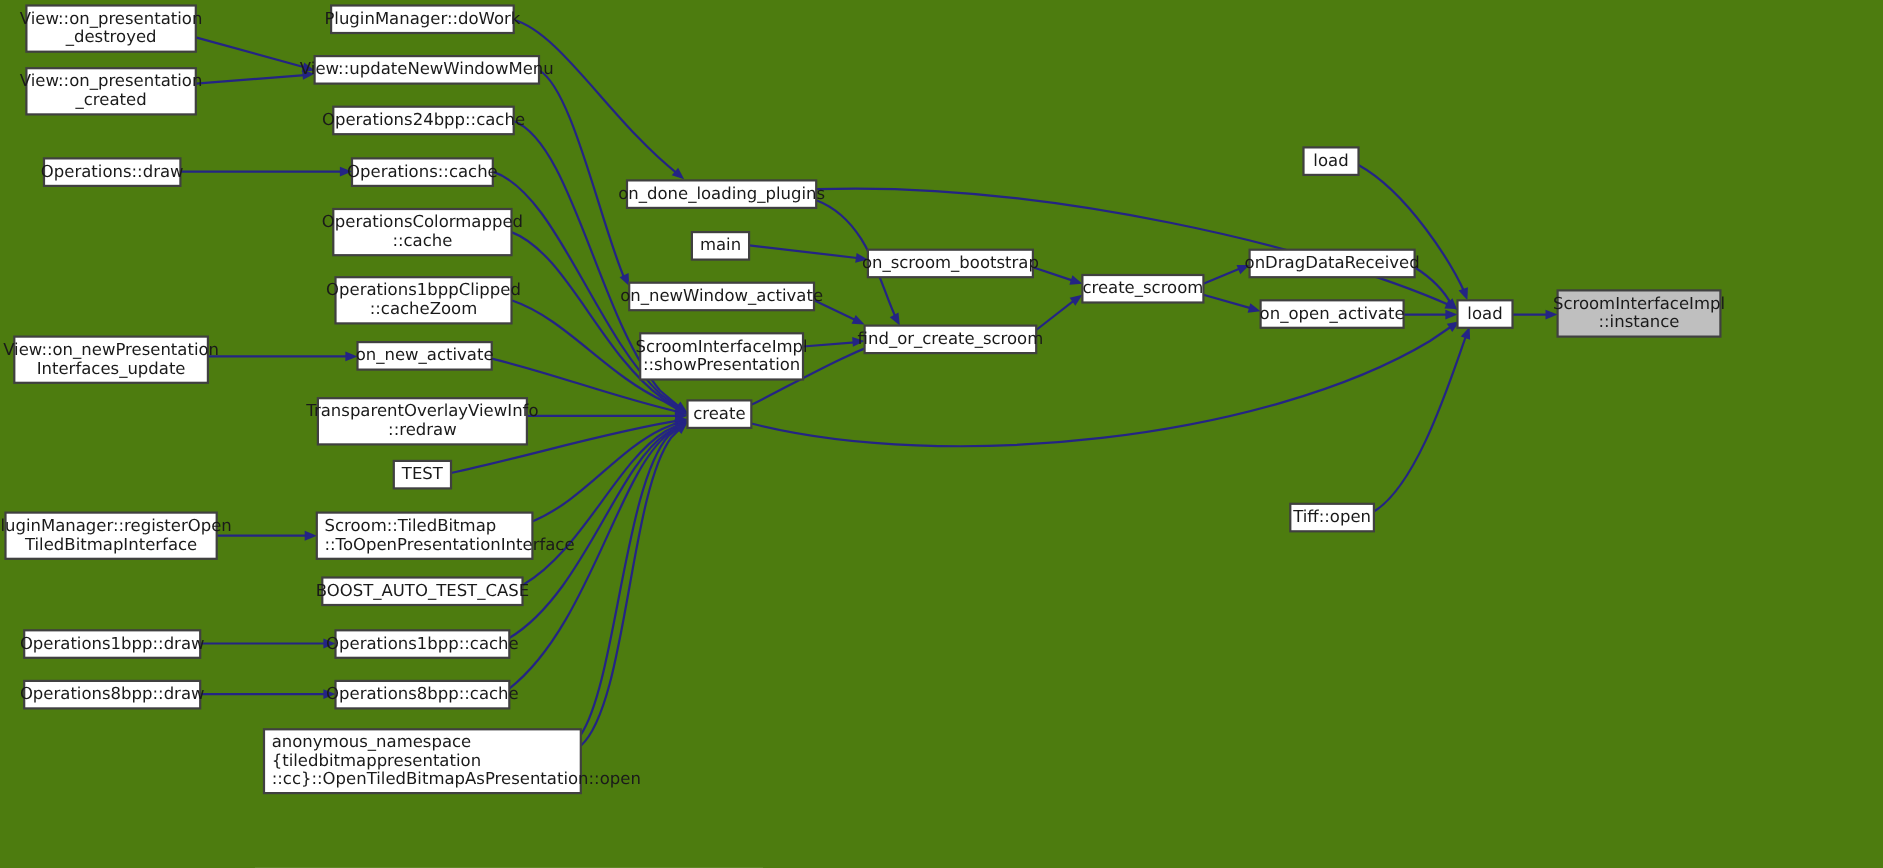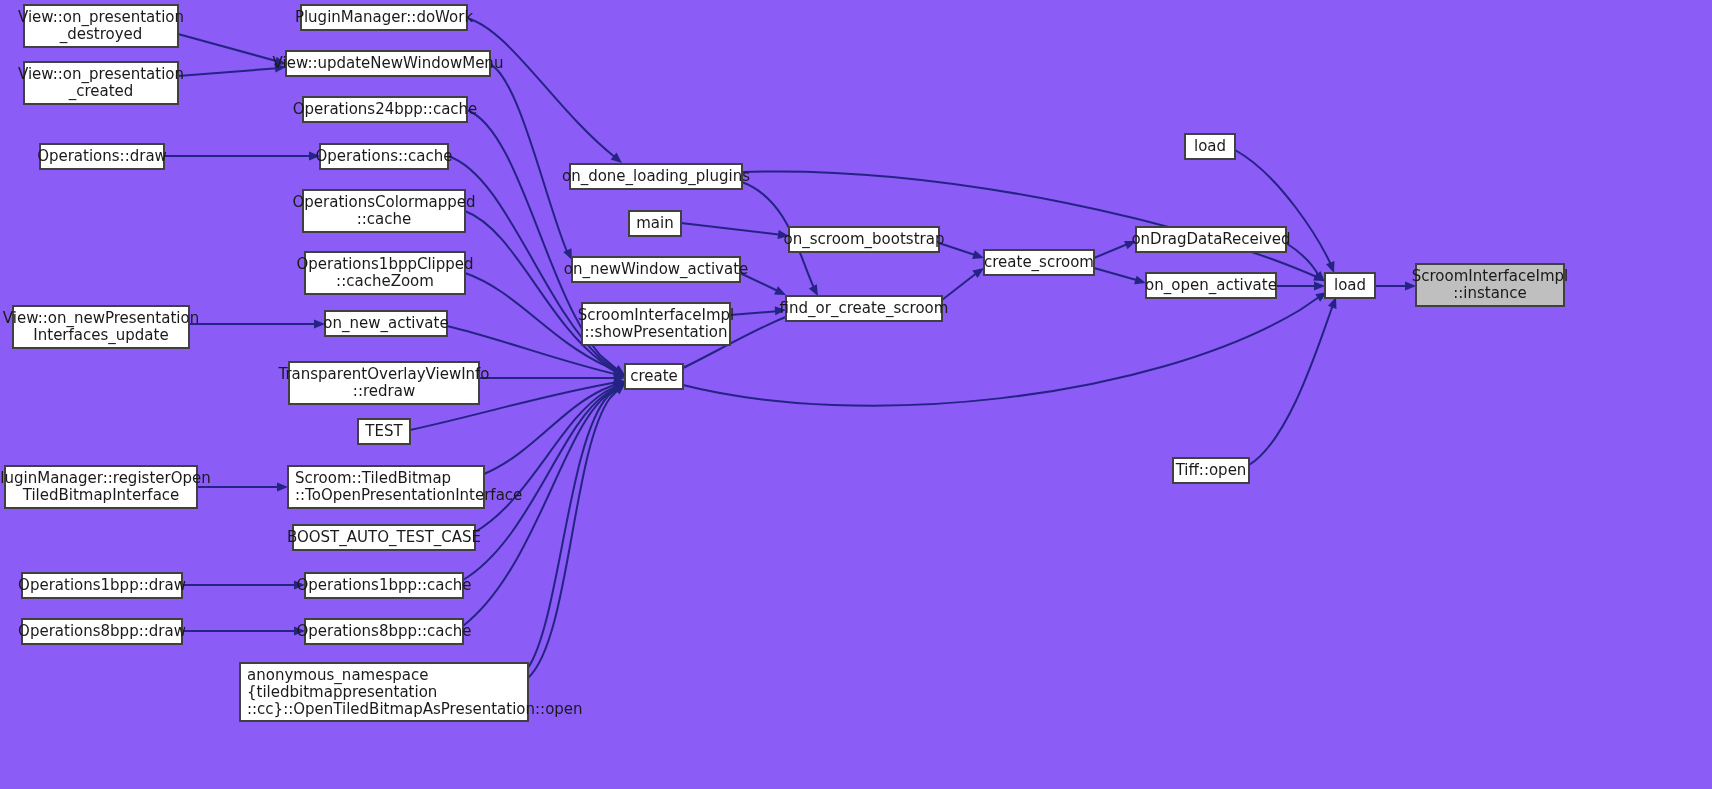--- a/index.html
+++ b/index.html
@@ -4,21 +4,21 @@
 <style>
   html, body {
     margin: 0;
     padding: 0;
     background: #ffffff;
   }
   #graph-root {
     position: relative;
     width: 1712px;
     height: 789px;
-    background: #8b5cf6;
+    background: #4d7c0f;
     font-family: "DejaVu Sans", "Liberation Sans", sans-serif;
     overflow: hidden;
   }
   svg#callgraph {
     position: absolute;
     top: 0;
     left: 0;
     width: 1712px;
     height: 789px;
     display: block;

